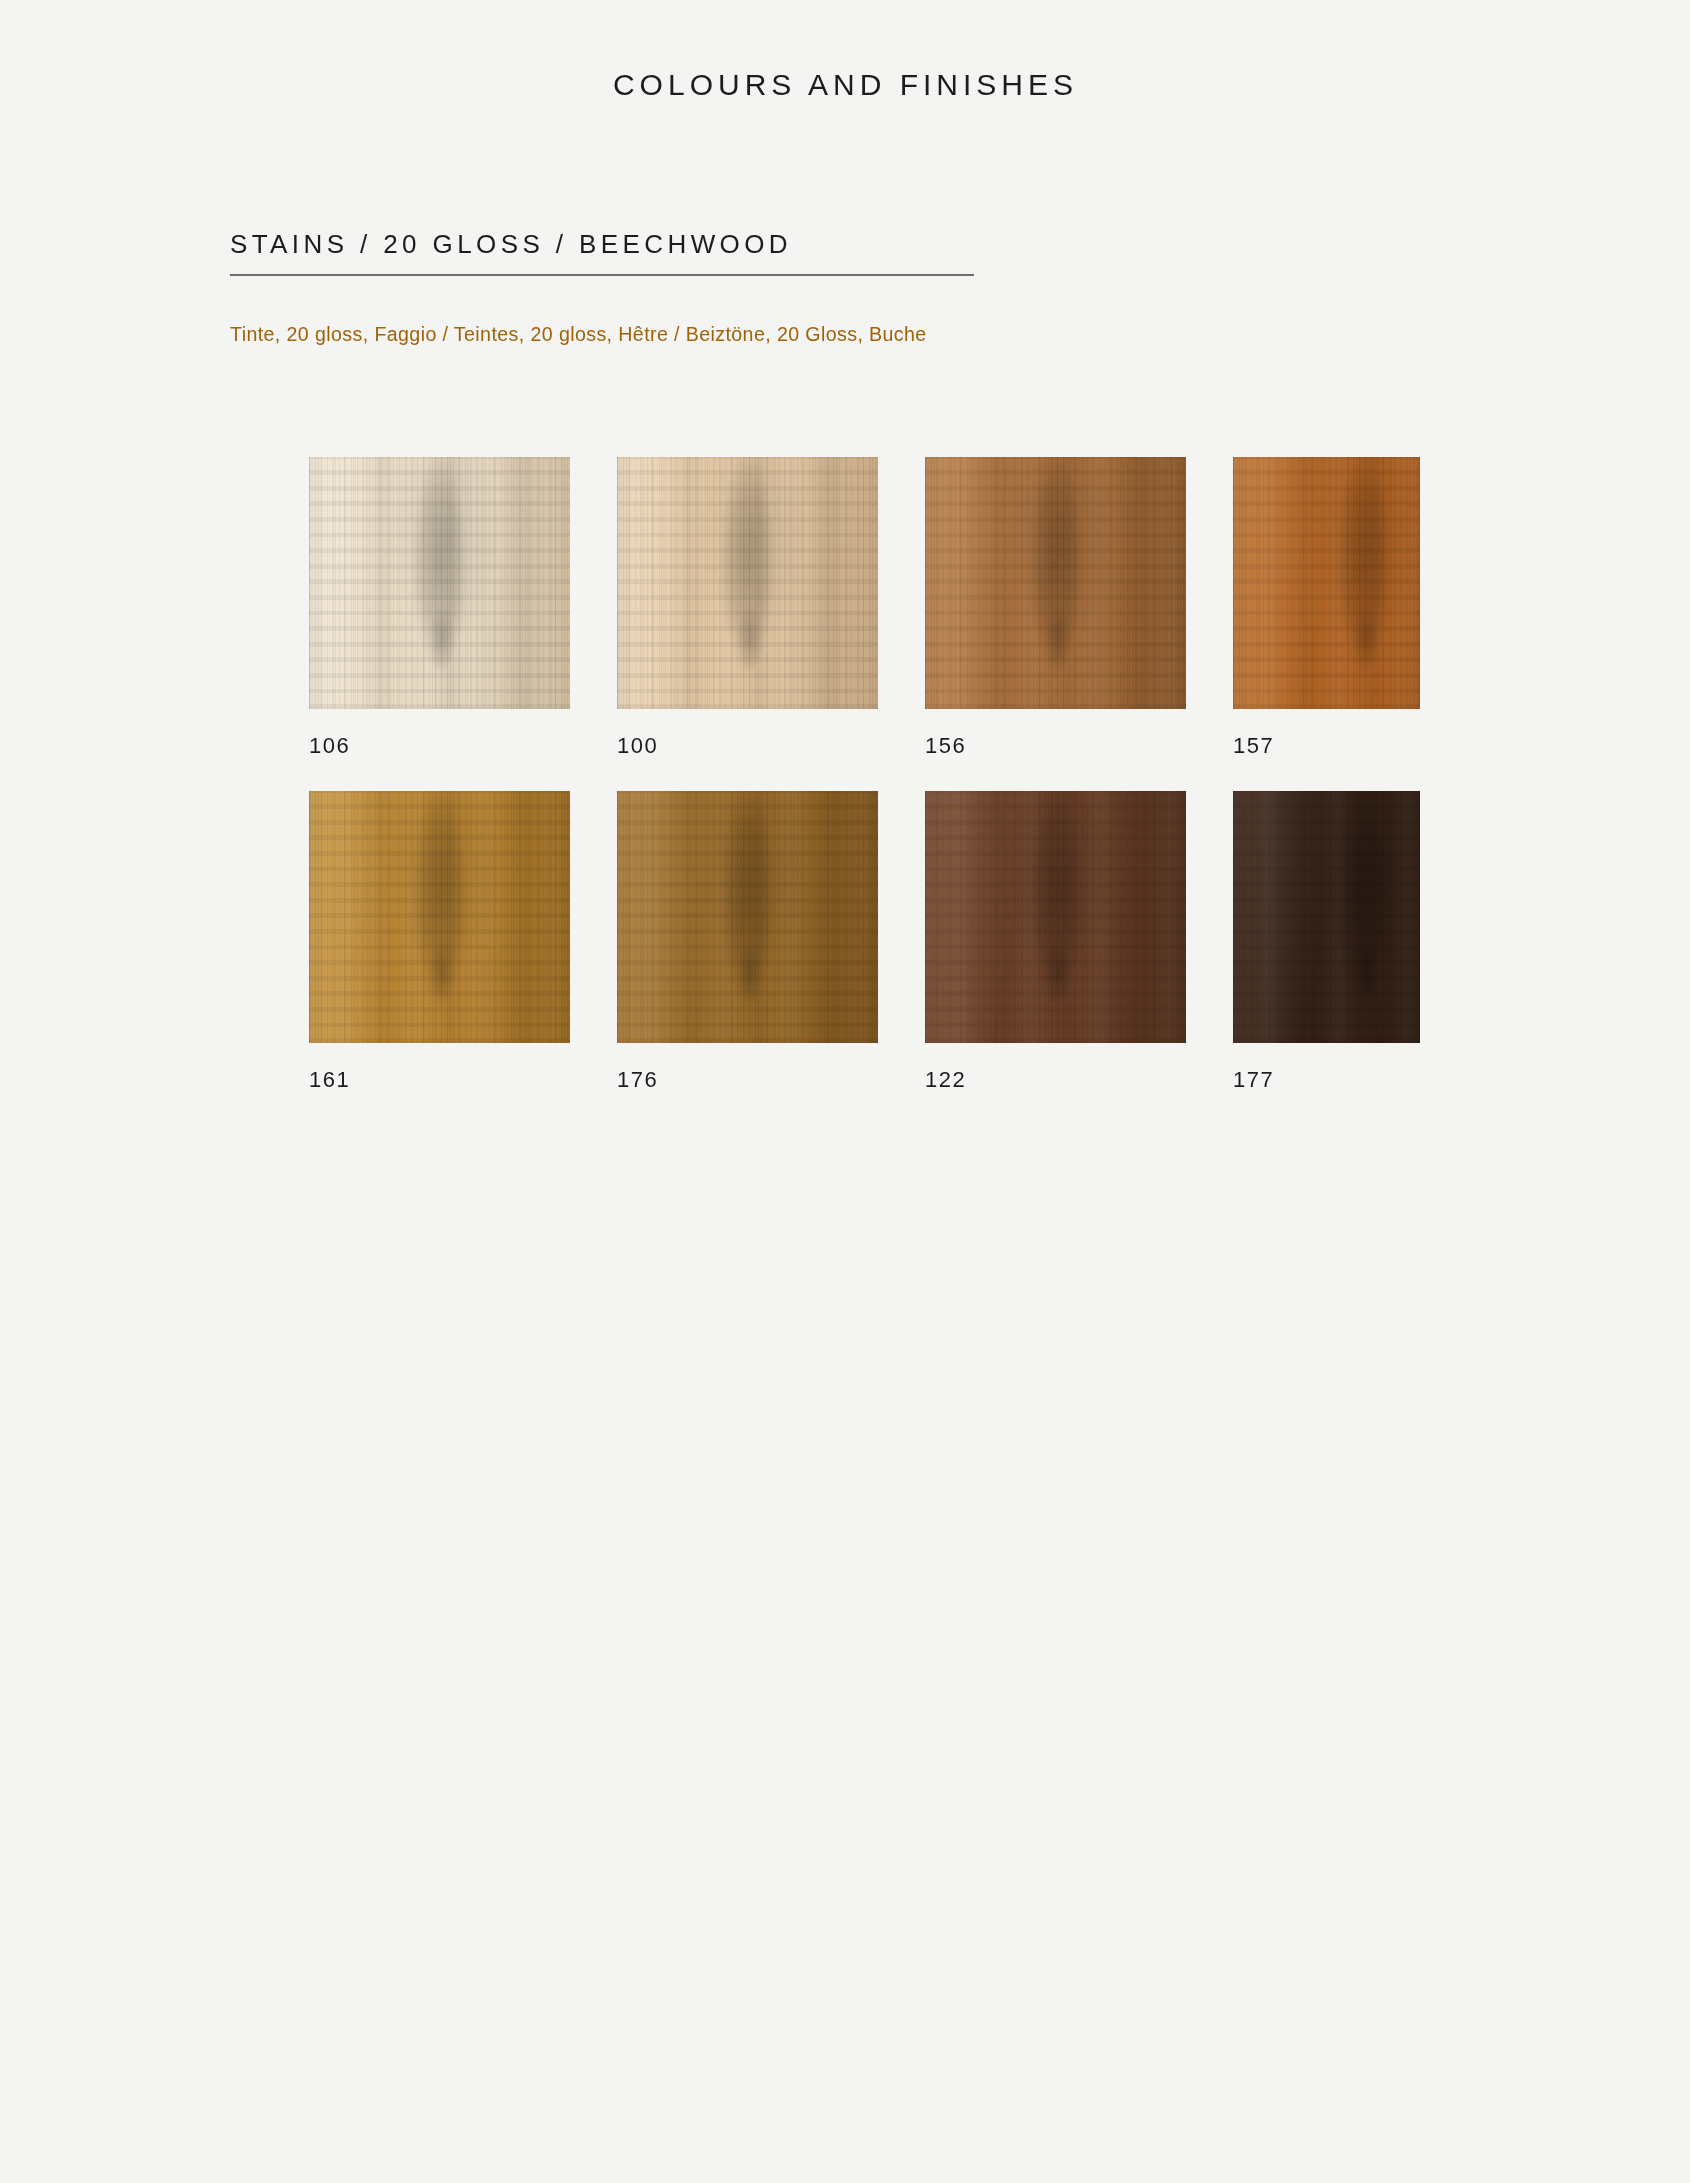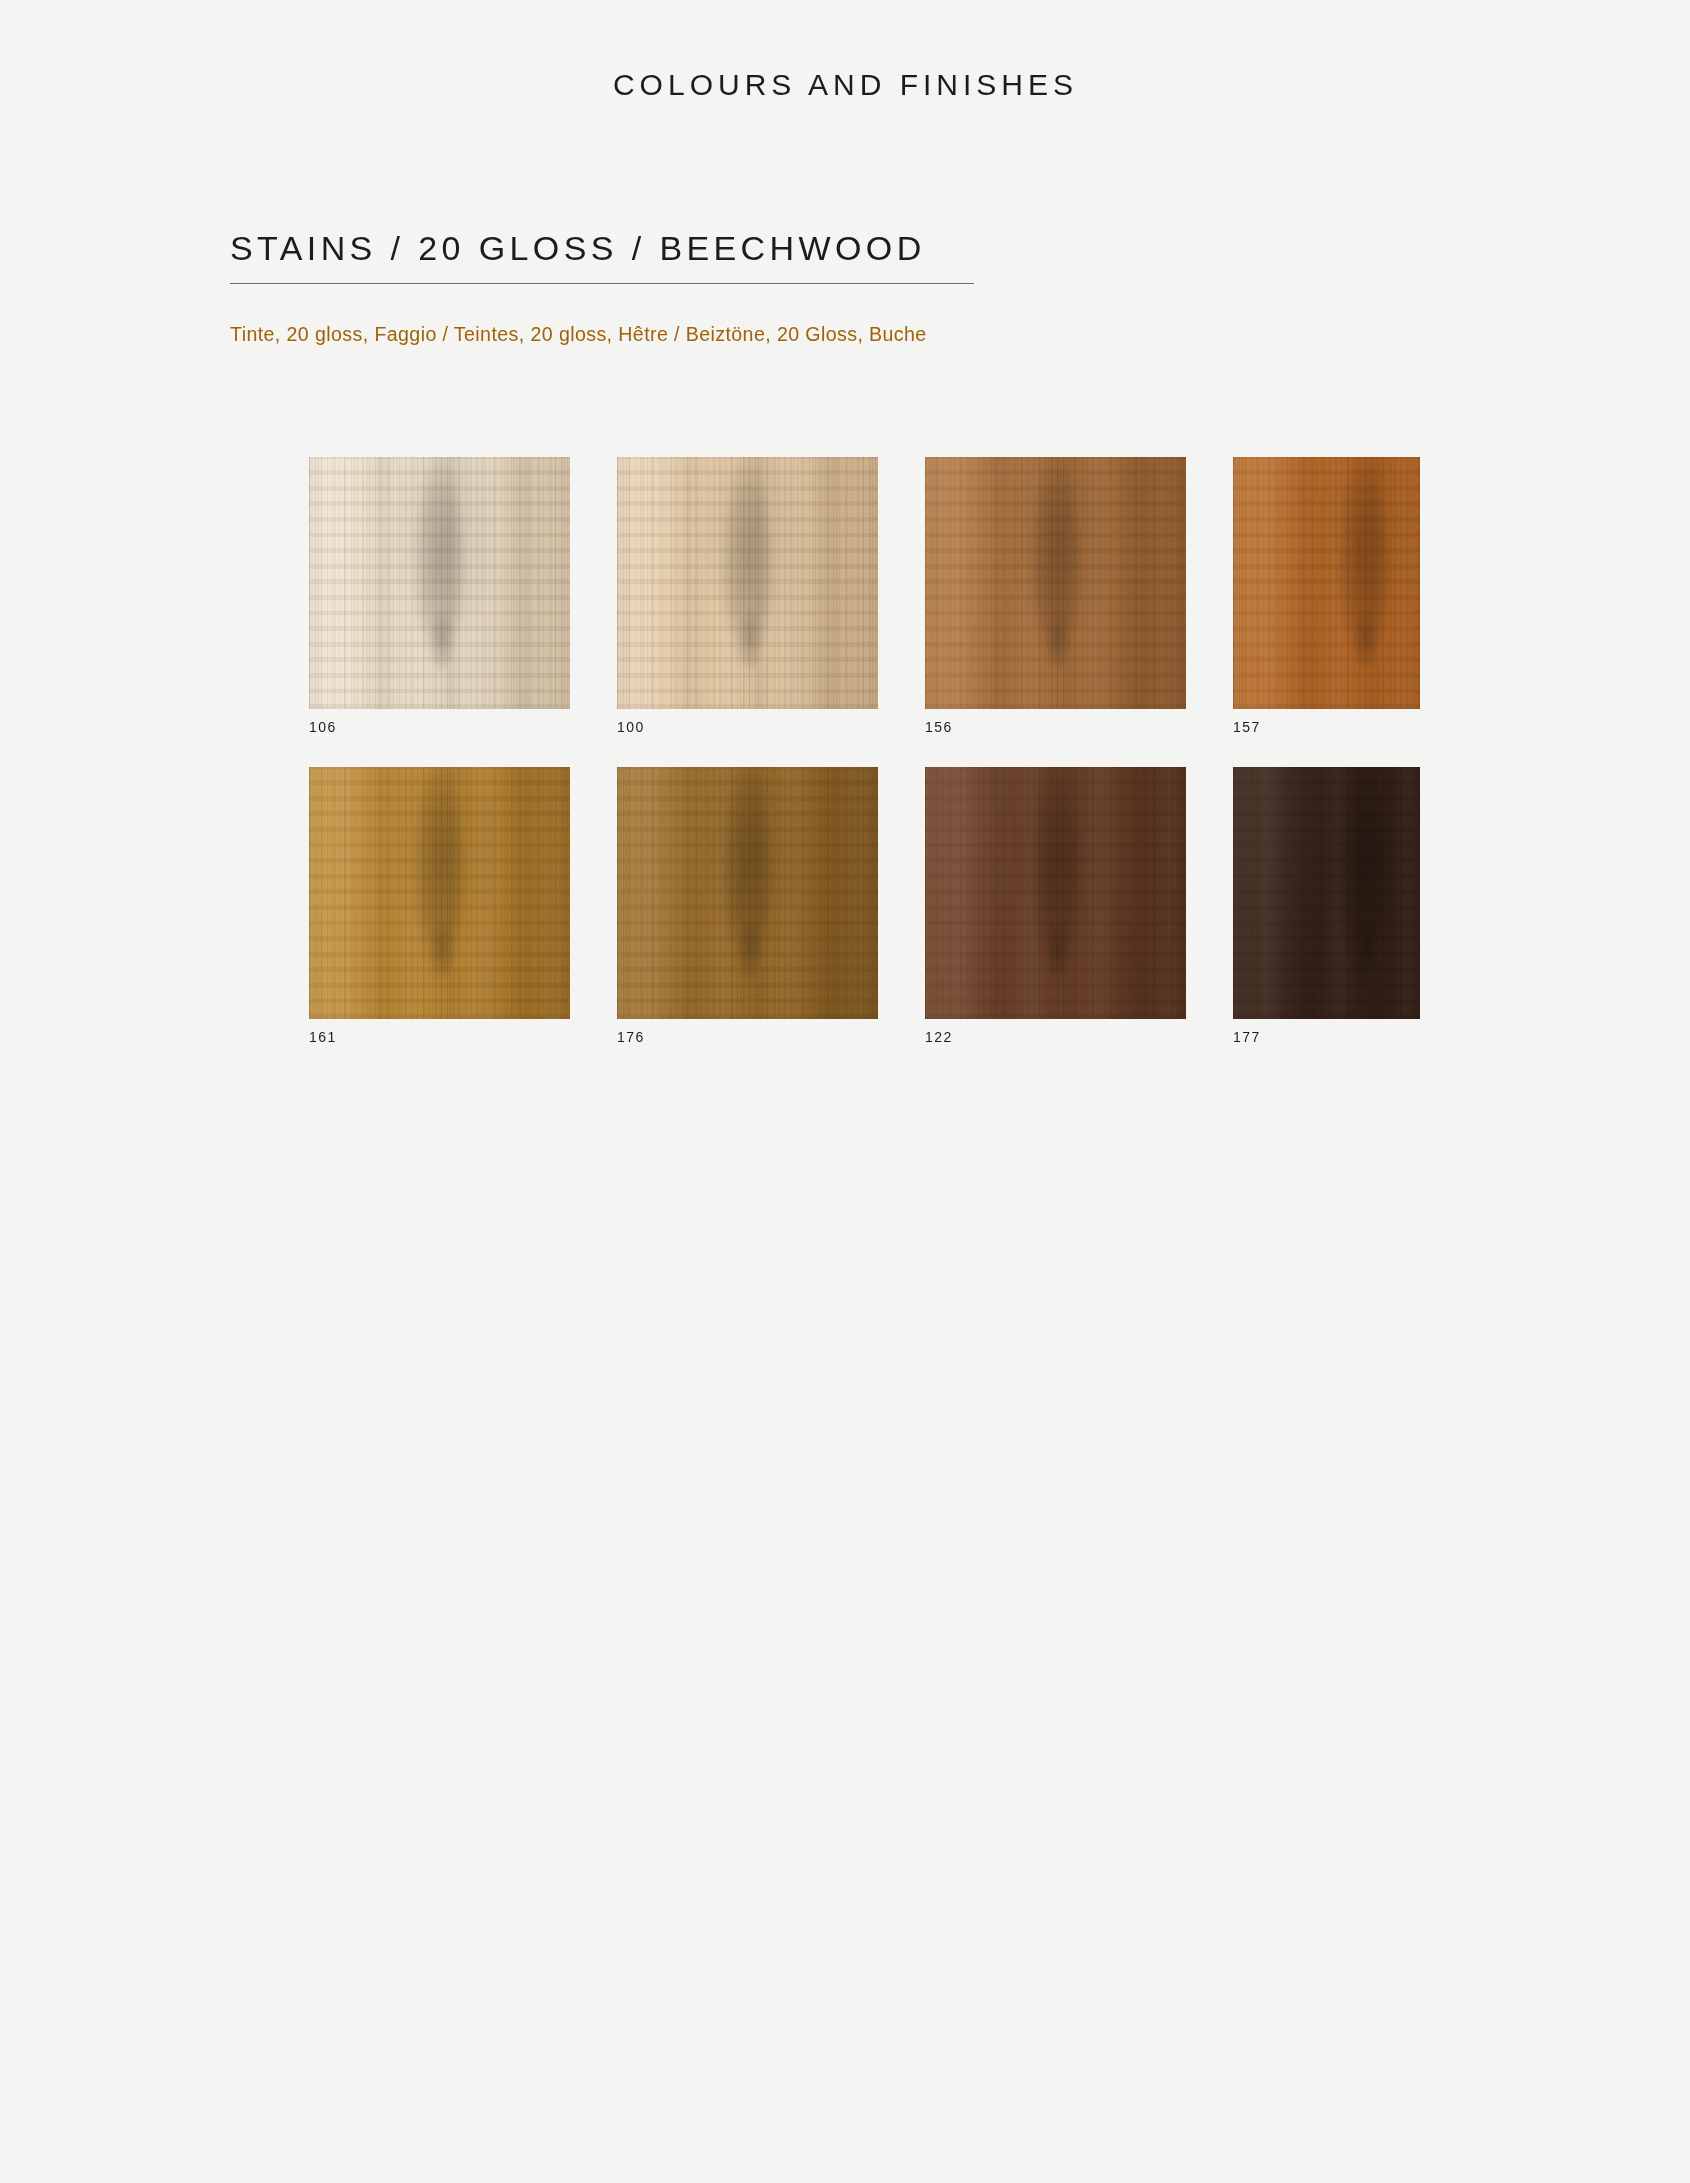--- a/index.html
+++ b/index.html
@@ -47,21 +47,21 @@
   }
 
   
   .section-head {
     position: absolute;
     top: 230px;
     left: 230px;
     width: 751px;
   }
   .section-title {
-    font-size: 34px;
+    font-size: 26px;
     letter-spacing: 4.4px;
     font-weight: 400;
     color: #1c1c1c;
     white-space: nowrap;
     line-height: 1.1;
   }
   .section-rule {
     margin-top: 15.6px;
     width: 744px;
     height: 1.4px;
@@ -150,22 +150,22 @@
         rgba(0,0,0,0.09) 0%, rgba(0,0,0,0) 68%),
       radial-gradient(ellipse 17.6px 47px at 51% 72%,
         rgba(0,0,0,0.16) 0%, rgba(0,0,0,0) 75%);
   }
   .shade {
     background:
       linear-gradient(100deg, rgba(255,255,255,0.06) 0%,
         rgba(255,255,255,0) 38%, rgba(0,0,0,0.05) 100%);
   }
   .swatch-label {
-    margin-top: 10px;
-    font-size: 14px;
+    margin-top: 24px;
+    font-size: 22px;
     letter-spacing: 1.5px;
     color: #1c1c1c;
     font-weight: 400;
   }
 </style>
 </head>
 <body>
 
 <div class="page">
 

